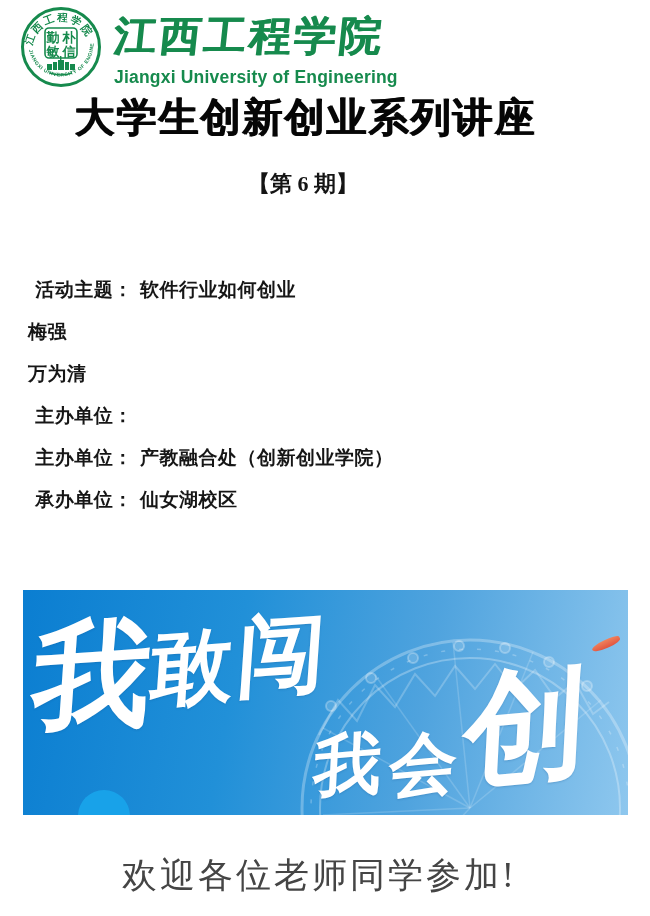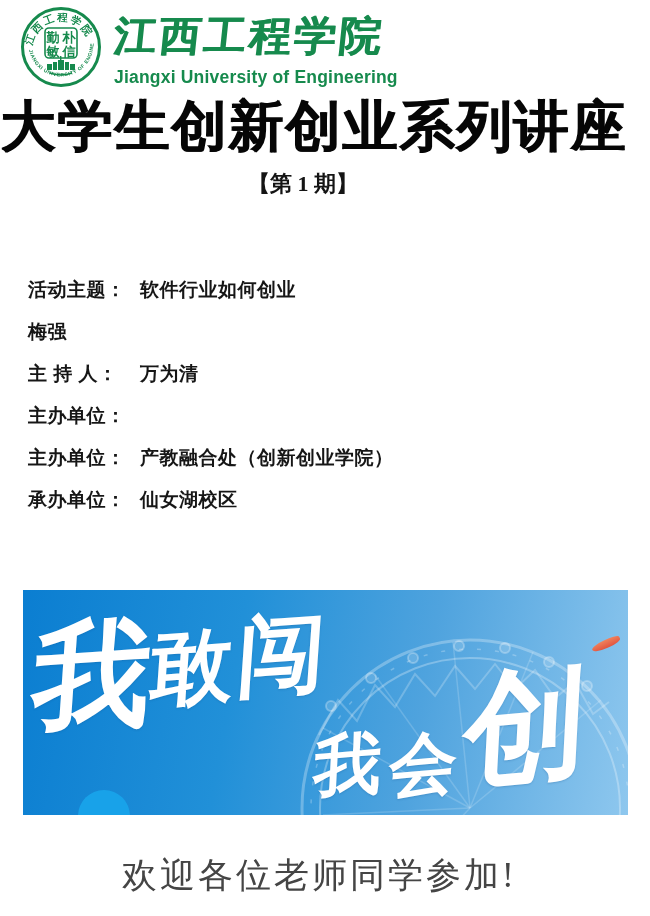--- a/index.html
+++ b/index.html
@@ -35,21 +35,21 @@
     color: #168a4d;
     letter-spacing: 0.2px;
     white-space: nowrap;
   }
 
   
   .main-title {
     position: absolute;
     left: 0; right: 40px; top: 90px;
     text-align: center;
-    font-size: 55px;
+    font-size: 40px;
     font-weight: 900;
     letter-spacing: 2px;
     color: #060606;
     font-family: "Liberation Serif", serif;
     text-shadow: 1.2px 0 0 #060606;
     white-space: nowrap;
   }
   .issue {
     position: absolute;
     left: 0; right: 44px; top: 169px;
@@ -64,21 +64,21 @@
   .details { position: absolute; left: 28px; top: 277px; right: 20px; }
   .detail-row {
     display: flex;
     align-items: baseline;
     height: 42px;
     font-size: 19px;
     font-weight: 700;
     color: #161616;
     letter-spacing: 0.5px;
   }
-  .detail-label { flex: 0 0 112px; white-space: nowrap; }
+  .detail-label { flex: 0 0 112px; white-space: nowrap; text-align: center; }
   .detail-value { white-space: nowrap; }
 
   
   .banner {
     position: absolute;
     left: 23px; top: 590px;
     width: 605px; height: 225px;
     overflow: hidden;
     background: linear-gradient(100deg, #0b7ed1 0%, #2190d8 35%, #4fa3de 65%, #8ec7ee 100%);
   }
@@ -158,32 +158,31 @@
       </g>
       <path d="M 30,67 Q 41,71 52,67" fill="none" stroke="#168a4d" stroke-width="1.4"></path>
     </svg>
     <div class="brand">
       <div class="brand-cn">江西工程学院</div>
       <div class="brand-en">Jiangxi University of Engineering</div>
     </div>
   </div>
 
   <div class="main-title">大学生创新创业系列讲座</div>
-  <div class="issue">【第 1 期】</div>
+  <div class="issue">【第 6 期】</div>
 
   <div class="details">
     <div class="detail-row">
       <span class="detail-label">活动主题：</span>
       <span class="detail-value">软件行业如何创业</span>
     </div>
     <div class="detail-row">
       <span class="detail-value">梅强</span>
     </div>
     <div class="detail-row">
-      <span class="detail-label">主 持 人：</span>
       <span class="detail-value">万为清</span>
     </div>
     <div class="detail-row">
       <span class="detail-label">主办单位：</span>
     </div>
     <div class="detail-row">
       <span class="detail-label">主办单位：</span>
       <span class="detail-value">产教融合处（创新创业学院）</span>
     </div>
     <div class="detail-row">

